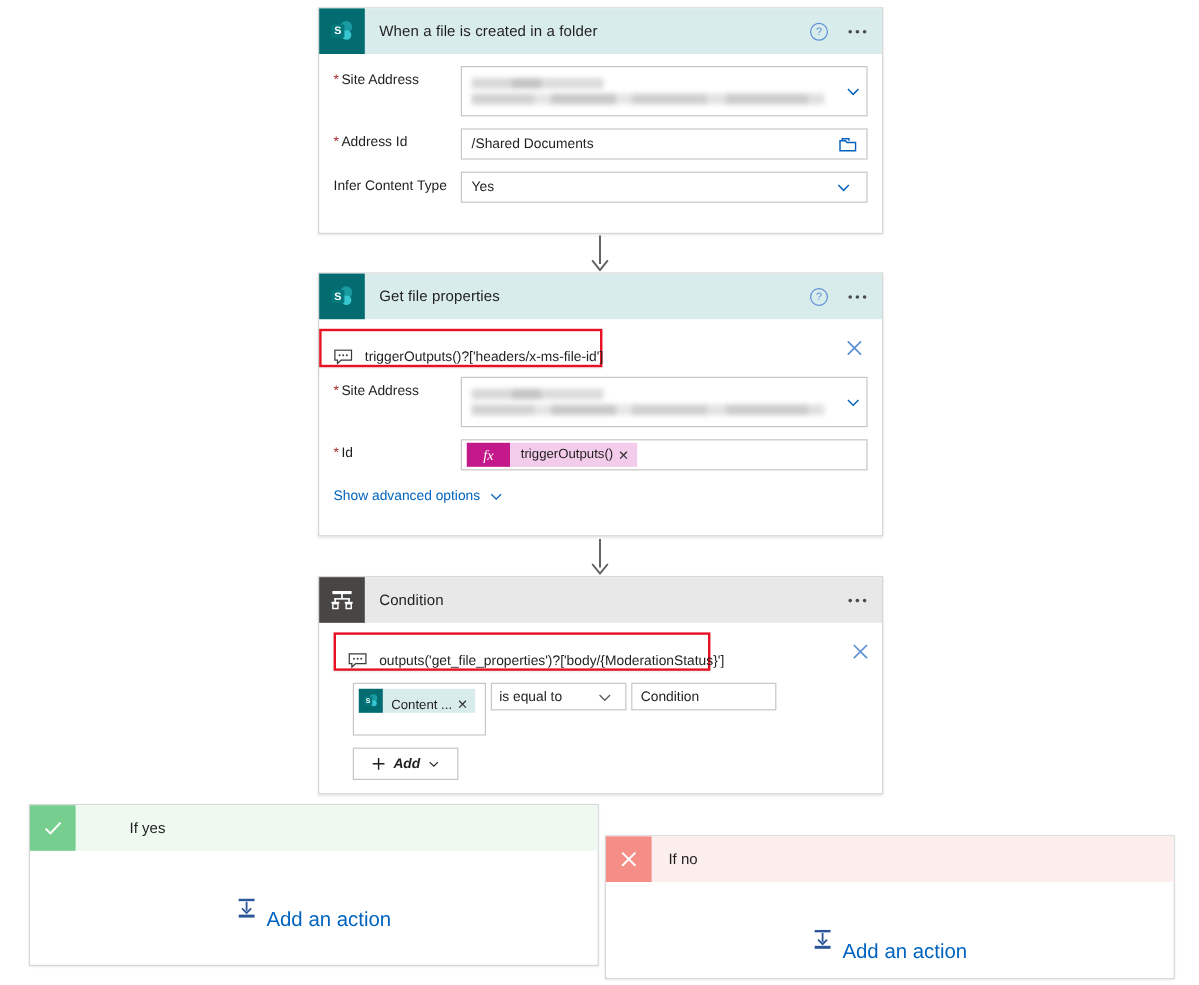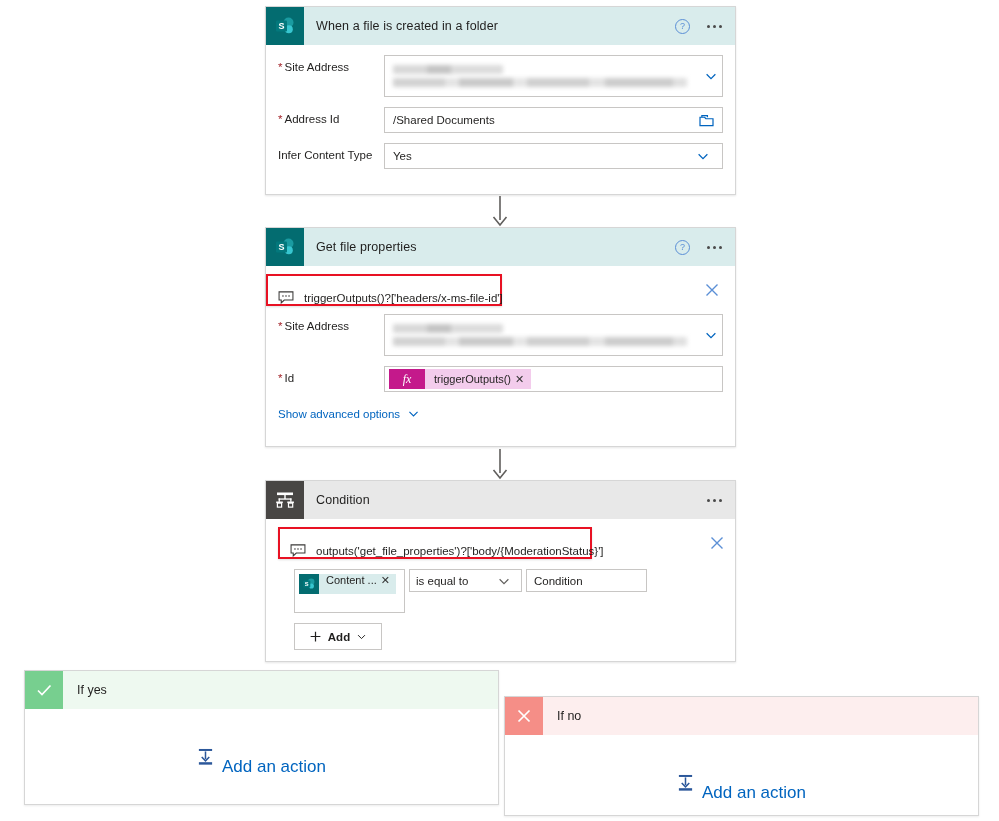--- a/index.html
+++ b/index.html
@@ -129,21 +129,21 @@
 
   
   .cond-body { padding: 8px 12px 16px 28px; }
   .cond-row { display: flex; align-items: stretch; gap: 0; }
   .cond-operand {
     width: 111px; height: 44px;
     border: 1px solid #c8c6c4; background: #fff;
     display: flex; align-items: flex-start; padding: 4px;
   }
   .sp-token {
-    display: inline-flex; align-items: flex-start;
+    display: inline-flex; align-items: flex-end;
     background: #d9ecec; height: 20px; font-size: 11px;
   }
   .sp-token .sp-sq { width: 20px; height: 20px; background: #036c70; display:flex; align-items:center; justify-content:center; }
   .sp-token .tk-label { padding: 0 4px 0 7px; white-space: nowrap; color: #201f1e; }
   .sp-token .tk-x { padding-right: 6px; font-size: 11px; color: #333; }
   .cond-op {
     width: 113px; height: 23px; margin-left: 4px;
     border: 1px solid #c8c6c4; background: #fff;
     display: flex; align-items: center; padding: 0 6px;
     font-size: 11.5px; color: #201f1e;
@@ -154,31 +154,32 @@
     display: flex; align-items: center; padding: 0 7px;
     font-size: 11.5px; color: #201f1e;
   }
   .add-btn {
     margin-top: 10px;
     width: 88px; height: 27px;
     border: 1px solid #c8c6c4; background: #fff;
     display: flex; align-items: center; justify-content: center; gap: 6px;
     font-size: 11.5px; font-weight: bold; color: #201f1e;
     cursor: pointer;
+    font-style: italic;
   }
 
   
   .branch {
     position: absolute;
     border: 1px solid #d6d6d6;
     background: #ffffff;
     box-shadow: 0 1px 2px rgba(0,0,0,0.08);
   }
   .branch-header { display: flex; align-items: center; height: 38px; }
-  .branch-header.yes { background: #eef9f0; }
+  .branch-header.yes { background: #eef9f0; gap: 31px; }
   .branch-header.no  { background: #fdeeee; }
   .branch-badge { width: 38px; height: 38px; flex: 0 0 38px; display: flex; align-items: center; justify-content: center; }
   .branch-badge.yes { background: #77cf8f; }
   .branch-badge.no  { background: #f58e87; }
   .branch-title { margin-left: 14px; font-size: 12.5px; color: #201f1e; }
   .branch-body { height: 96px; display: flex; align-items: center; justify-content: center; gap: 8px; }
   .add-action-link { color: #0064bf; font-size: 17px; cursor: pointer; margin-top: 19px; }
 
   
   .arrow { position: absolute; }

